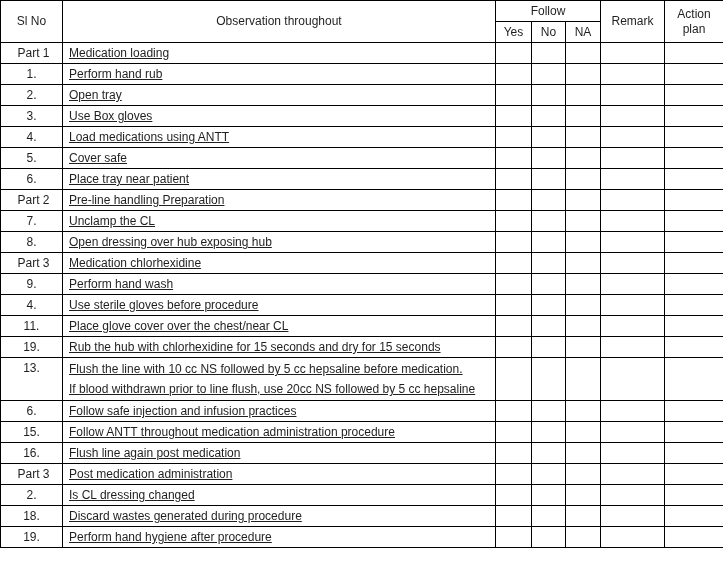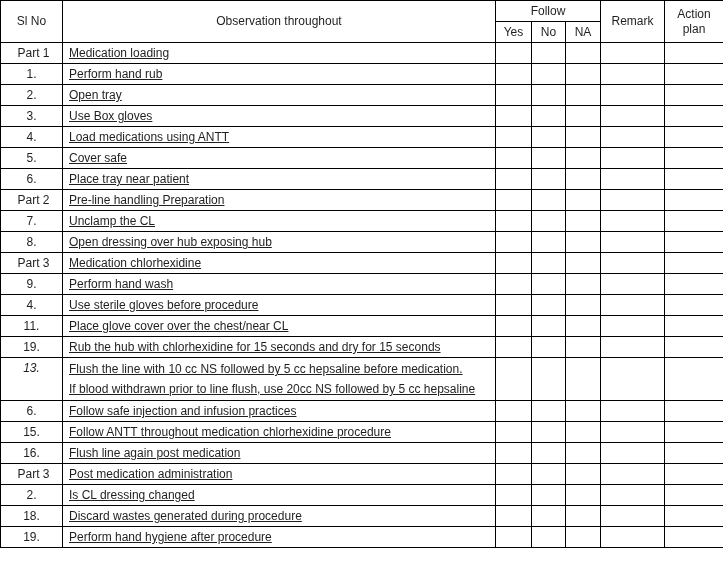--- a/index.html
+++ b/index.html
@@ -33,21 +33,21 @@
   td.sl.part-label { text-align: center; padding-left: 4px; }
   td.obs {
     text-align: left;
     padding-left: 6px;
     padding-right: 4px;
     white-space: pre-line;
     line-height: 20px;
     text-decoration: underline;
   }
   tr.multiline td { height: 43px; }
-  tr.multiline td.sl { vertical-align: top; padding-top: 3px; font-style: italic; }
+  tr.multiline td.sl { vertical-align: top; padding-top: 3px; }
 </style>
 </head>
 <body>
 
 <table class="obs-table">
   <colgroup>
     <col style="width:62px">
     <col style="width:433px">
     <col style="width:36px">
     <col style="width:34px">
@@ -219,21 +219,21 @@
         <td class="sl">6.</td>
         <td class="obs">Follow safe injection and infusion practices</td>
         <td class="blank"></td>
         <td class="blank"></td>
         <td class="blank"></td>
         <td class="blank"></td>
         <td class="blank"></td>
       </tr>
       <tr>
         <td class="sl">15.</td>
-        <td class="obs">Follow ANTT throughout medication chlorhexidine procedure</td>
+        <td class="obs">Follow ANTT throughout medication administration procedure</td>
         <td class="blank"></td>
         <td class="blank"></td>
         <td class="blank"></td>
         <td class="blank"></td>
         <td class="blank"></td>
       </tr>
       <tr>
         <td class="sl">16.</td>
         <td class="obs">Flush line again post medication</td>
         <td class="blank"></td>

